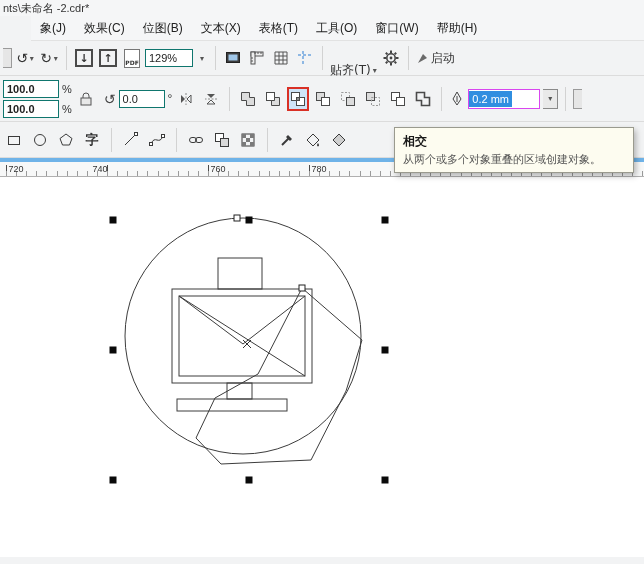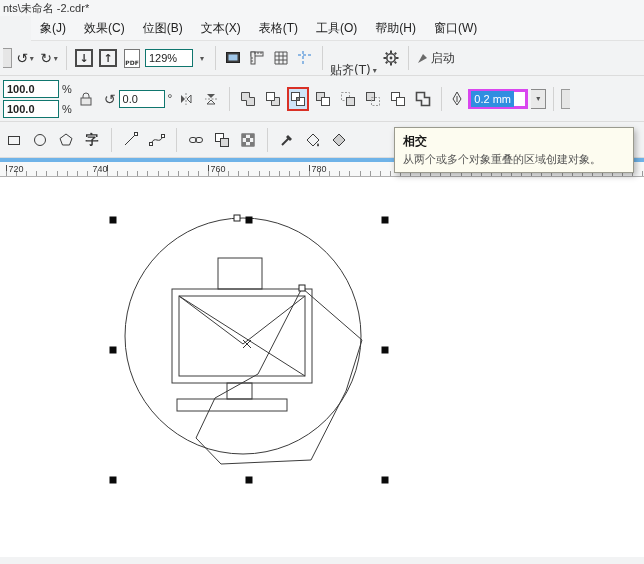--- a/index.html
+++ b/index.html
@@ -34,21 +34,21 @@
 
   
   .scaleblock{display:flex;flex-direction:column;gap:2px;}
   .srow{display:flex;align-items:center;gap:3px;}
   .srow .input{width:56px;font-weight:bold;}
   .pct{font-size:11px;color:#333;}
   .rotwrap{display:flex;align-items:center;gap:3px;margin-left:4px;}
   .rotwrap .input{width:46px;}
   .deg{font-size:12px;color:#333;}
   .hlbtn{border:2px solid #d93025 !important;background:#cfe4f7 !important;}
-  .owfield{display:flex;align-items:center;height:20px;border:3px solid #d946ef;background:#fff;width:60px;padding:0;}
+  .owfield{display:flex;align-items:center;height:20px;border:1px solid #d946ef;background:#fff;width:72px;padding:0;}
   .owsel{background:#308ee0;color:#fff;font-size:11px;padding:2px 3px;white-space:nowrap;}
   .owdd{width:15px;height:20px;border:1px solid #8a8a8a;border-left:none;background:#e9e9e9;display:flex;align-items:center;justify-content:center;}
 
   
   .bluestrip{height:4px;background:#6fb3e8;}
   .ruler{position:relative;height:15px;background:#f7f8f8;border-bottom:1px solid #b0b0b0;
     background-image:
       repeating-linear-gradient(90deg,#9a9a9a 0 1px,transparent 1px 10.1px),
       repeating-linear-gradient(90deg,#4a4a4a 0 1px,transparent 1px 101px);
     background-size:100% 5px,100% 11px;
@@ -78,22 +78,22 @@
     <span>nts\未命名 -2.cdr*</span>
   </div>
 
   <div class="menubar">
     <span class="menu">象(J)</span>
     <span class="menu">效果(C)</span>
     <span class="menu">位图(B)</span>
     <span class="menu">文本(X)</span>
     <span class="menu">表格(T)</span>
     <span class="menu">工具(O)</span>
+    <span class="menu">窗口(W)</span>
     <span class="menu">帮助(H)</span>
-    <span class="menu">窗口(W)</span>
   </div>
 
   <div class="tb tb1">
     <span class="partial"></span>
     <button class="tbtn">
       <span>↺</span>
       <span class="dd">▾</span>
     </button>
     <button class="tbtn">
       <span>↻</span>

